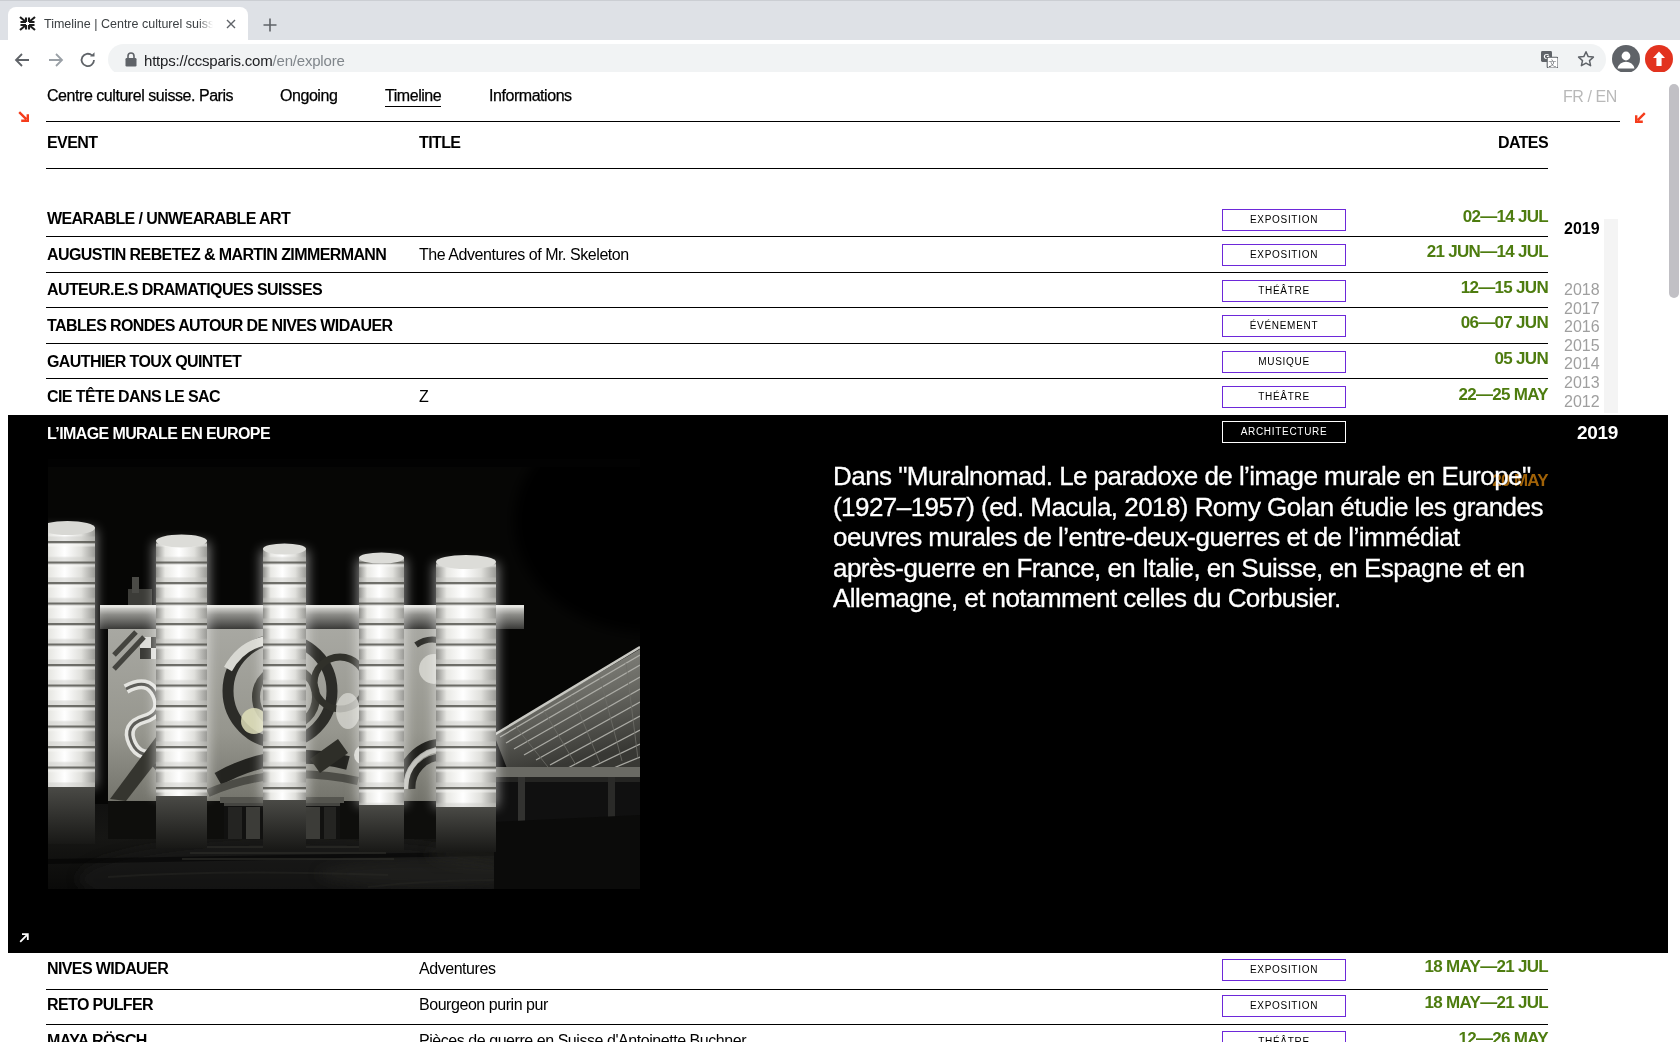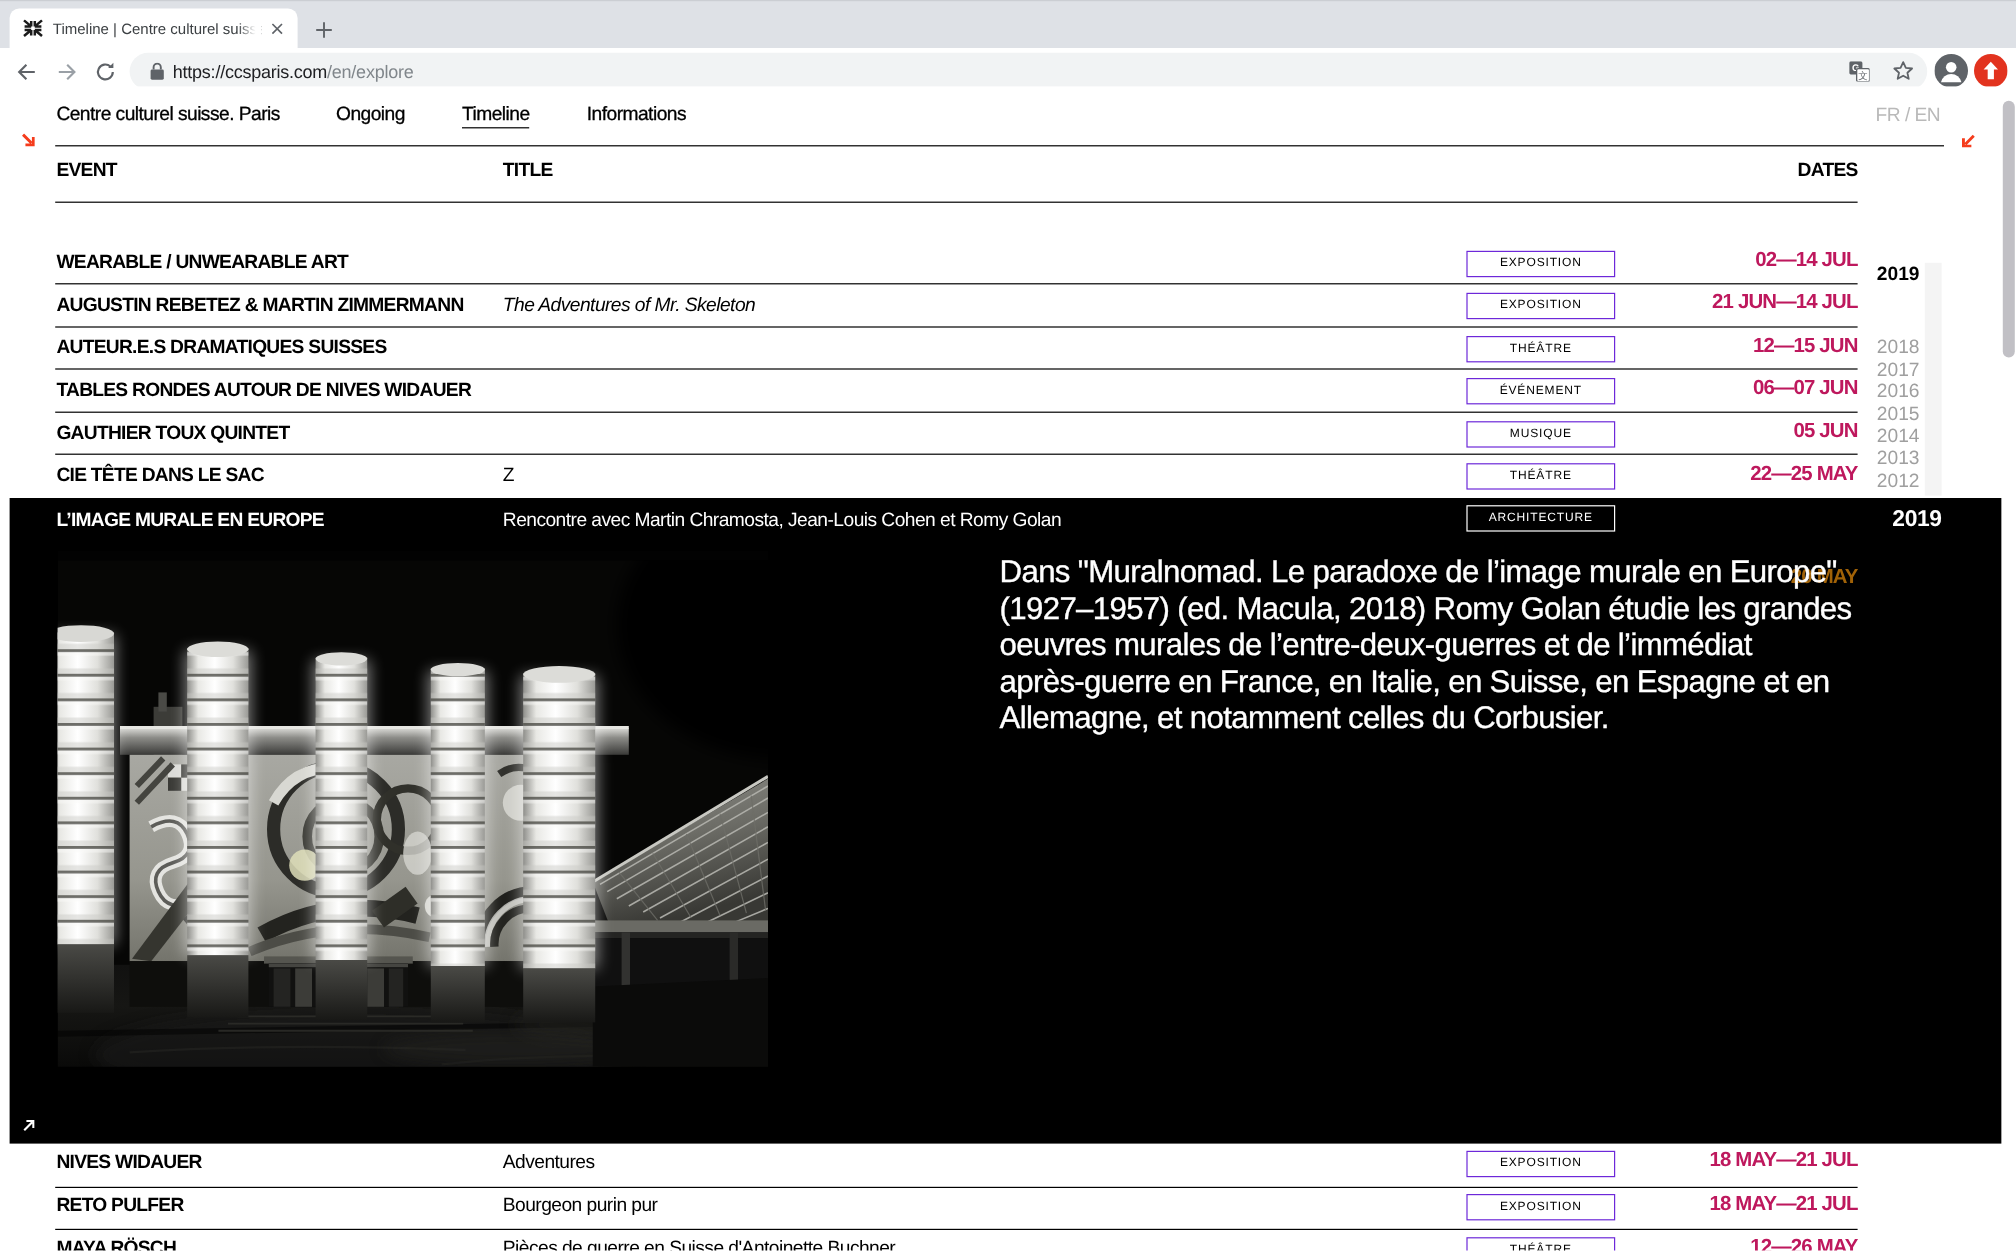--- a/index.html
+++ b/index.html
@@ -5,21 +5,21 @@
   * { margin:0; padding:0; box-sizing:border-box; }
   html,body { width:1680px; height:1050px; overflow:hidden; }
   body { font-family:"Liberation Sans", sans-serif; background:#fff; position:relative; }
   .abs { position:absolute; }
   .ev { font-weight:700; font-size:16px; color:#000; letter-spacing:-0.6px; white-space:nowrap; line-height:16px;}
   .ti { font-weight:400; font-size:16px; color:#000; letter-spacing:-0.45px; white-space:nowrap; line-height:16px;}
   .nv { position:absolute; font-size:16px; color:#000; letter-spacing:-0.45px; -webkit-text-stroke:0.25px #000; white-space:nowrap; line-height:16px;}
   .pill { position:absolute; width:124px; height:22px; border:1px solid #6d28d9; text-align:center;
           font-size:10px; font-weight:400; letter-spacing:0.7px; color:#000; line-height:20px; background:#fff;}
   .pillw { border-color:#fff; color:#fff; background:#000; }
-  .date { position:absolute; right:132px; font-weight:700; font-size:17px; color:#be185d; letter-spacing:-0.7px; white-space:nowrap; line-height:17px;}
+  .date { position:absolute; right:132px; font-weight:700; font-size:17px; color:#4d7c0f; letter-spacing:-0.7px; white-space:nowrap; line-height:17px;}
   .hline { position:absolute; left:46px; height:1px; background:#000; }
 </style>
 </head>
 <body>
 
 <div class="abs" id="tabbar" style="left:0;top:0;width:1680px;height:40px;background:#dee1e6;">
   <div class="abs" style="left:0;top:0;width:1680px;height:1px;background:#cbced3;"></div>
 
   <div class="abs" style="left:8px;top:7px;width:240px;height:33px;background:#fff;border-radius:8px 8px 0 0;"></div>
   <svg class="abs" style="left:19px;top:16px;" width="17" height="15" viewBox="0 0 17 15">
@@ -106,21 +106,21 @@
   <div class="abs ev" style="left:419px;top:63px;">TITLE</div>
   <div class="abs ev" style="right:132px;top:63px;">DATES</div>
   <div class="hline" style="top:96px;width:1502px;"></div>
 
   <div class="abs ev" style="left:47px;top:138.5px;">WEARABLE / UNWEARABLE ART</div>
   <div class="pill" style="left:1222px;top:136.5px;">EXPOSITION</div>
   <div class="date" style="top:135.5px;">02—14 JUL</div>
   <div class="hline" style="top:164px;width:1502px;"></div>
 
   <div class="abs ev" style="left:47px;top:174.5px;">AUGUSTIN REBETEZ &amp; MARTIN ZIMMERMANN</div>
-  <div class="abs ti" style="left:419px;top:174.5px;font-style:italic;">The Adventures of Mr. Skeleton</div>
+  <div class="abs ti" style="left:419px;top:174.5px;">The Adventures of Mr. Skeleton</div>
   <div class="pill" style="left:1222px;top:172px;">EXPOSITION</div>
   <div class="date" style="top:171px;">21 JUN—14 JUL</div>
   <div class="hline" style="top:199.5px;width:1502px;"></div>
 
   <div class="abs ev" style="left:47px;top:210px;">AUTEUR.E.S DRAMATIQUES SUISSES</div>
   <div class="pill" style="left:1222px;top:207.5px;">THÉÂTRE</div>
   <div class="date" style="top:206.5px;">12—15 JUN</div>
   <div class="hline" style="top:235px;width:1502px;"></div>
 
   <div class="abs ev" style="left:47px;top:245.5px;">TABLES RONDES AUTOUR DE NIVES WIDAUER</div>
@@ -137,21 +137,20 @@
   <div class="abs ti" style="left:419px;top:317px;">Z</div>
   <div class="pill" style="left:1222px;top:314px;">THÉÂTRE</div>
   <div class="date" style="top:313.5px;">22—25 MAY</div>
 
   <div class="abs" style="left:1604px;top:147px;width:14px;height:194px;background:#f4f4f4;"></div>
   <div class="abs" style="left:1564px;top:149px;font-size:16px;font-weight:700;color:#000;line-height:16px;">2019</div>
   <div class="abs" style="left:1564px;top:209px;font-size:16px;color:#9f9f9f;line-height:18.6px;">2018<br>2017<br>2016<br>2015<br>2014<br>2013<br>2012</div>
 
   <div class="abs" style="left:8px;top:343px;width:1660px;height:538px;background:#000;"></div>
   <div class="abs ev" style="left:47px;top:353.5px;color:#fff;">L’IMAGE MURALE EN EUROPE</div>
-  <div class="abs ti" style="left:419px;top:353.5px;color:#fff;">Rencontre avec Martin Chramosta, Jean-Louis Cohen et Romy Golan</div>
   <div class="pill pillw" style="left:1222px;top:349px;">ARCHITECTURE</div>
   <div class="date" style="top:352px;color:#a16207;margin-top:48px;">20 MAY</div>
   <div class="abs" style="right:62px;top:350.5px;font-size:19px;font-weight:700;color:#fff;line-height:19px;letter-spacing:-0.3px;">2019</div>
 
   <svg class="abs" style="left:48px;top:387px;" width="592" height="430" viewBox="0 0 592 430">
   <defs>
     <linearGradient id="colg" x1="0" y1="0" x2="1" y2="0">
       <stop offset="0" stop-color="#8f8f8b"></stop>
           <stop offset="0.18" stop-color="#e8e8e4"></stop>
       <stop offset="0.45" stop-color="#ffffff"></stop>

